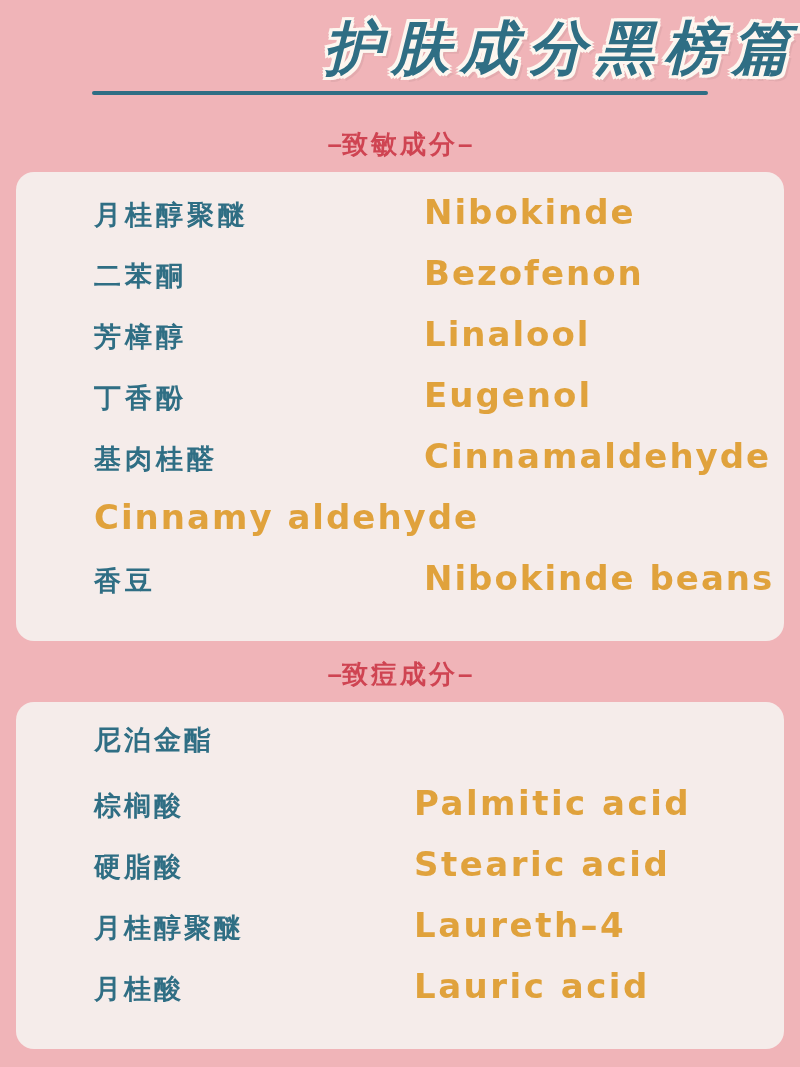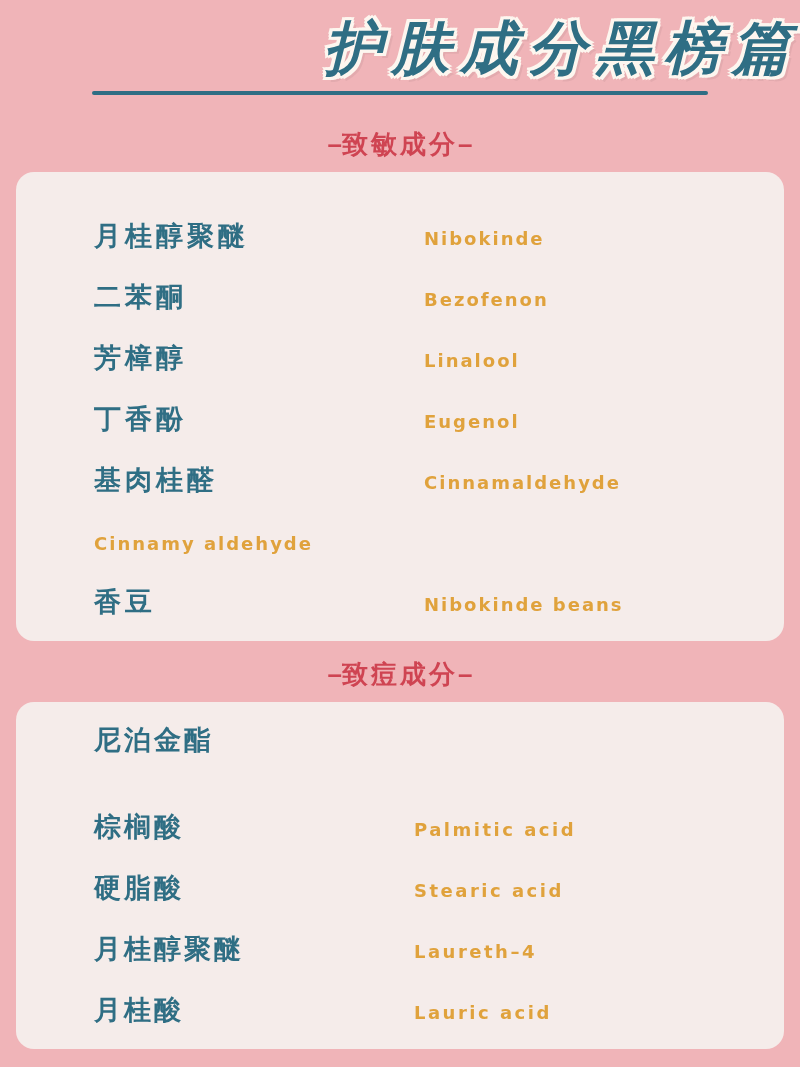--- a/index.html
+++ b/index.html
@@ -85,24 +85,23 @@
     font-family: "DejaVu Sans", "Liberation Sans", sans-serif;
     font-weight: bold;
     font-size: 27px;
     letter-spacing: 4px;
     white-space: nowrap;
   }
   .en {
     color: #e0a23c;
     font-family: "DejaVu Sans", "Liberation Sans", sans-serif;
     font-weight: bold;
-    font-size: 18px;
+    font-size: 34px;
     letter-spacing: 2px;
     white-space: nowrap;
-    margin-top: 36px;
   }
 
   
   .card.acne .row { height: 61px; padding-left: 78px; }
   .card.acne .cn { width: 320px; letter-spacing: 3px; }
   .card.acne .en { letter-spacing: 2.5px; }
 </style>
 </head>
 <body>
 

